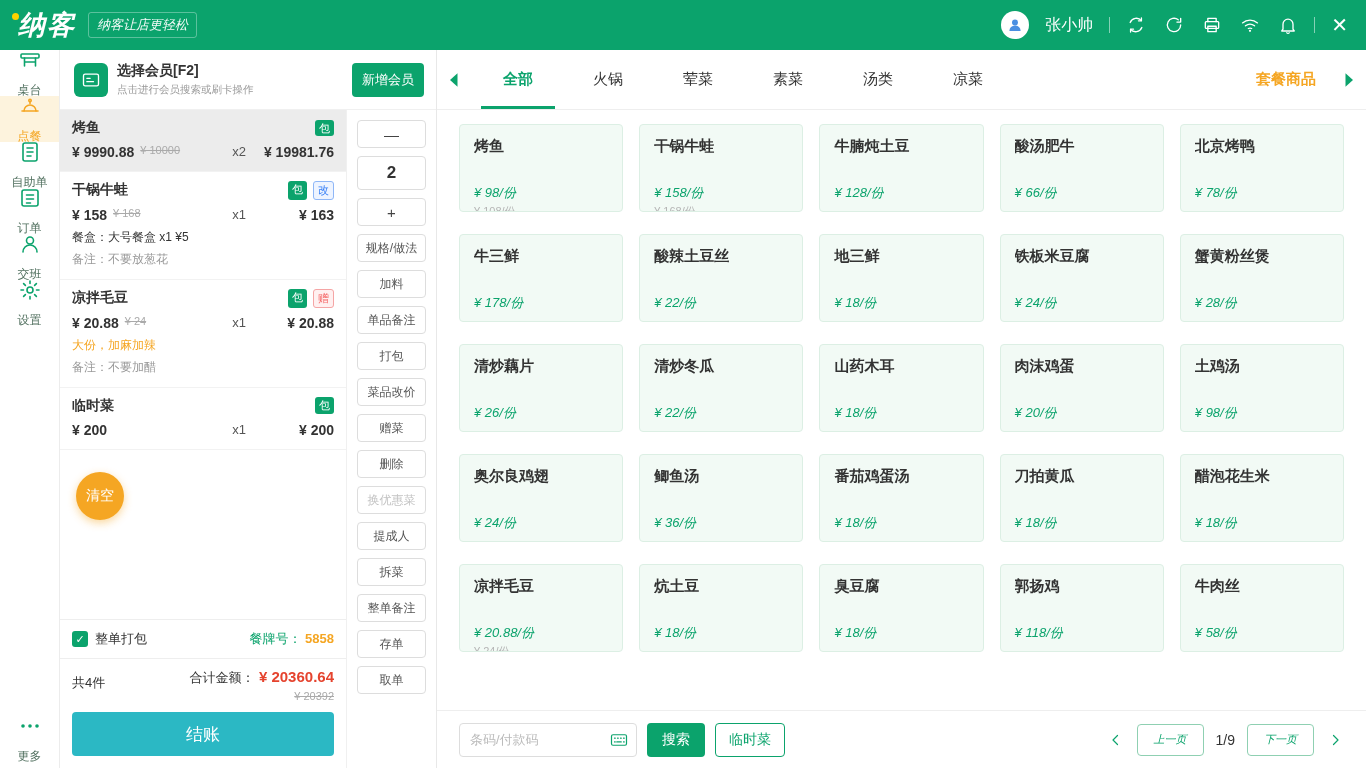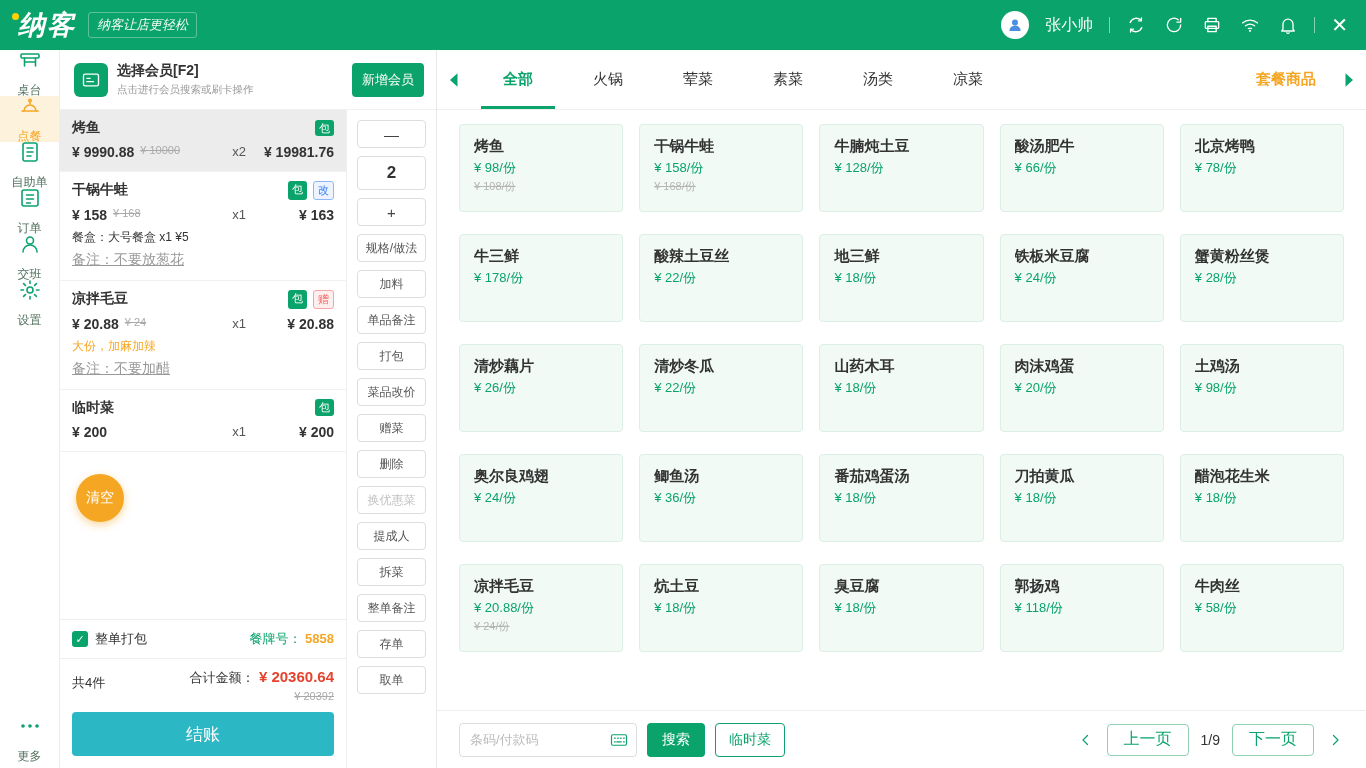--- a/index.html
+++ b/index.html
@@ -56,21 +56,21 @@
   .badge-pack { background:#0ba36c; color:#fff; }
   .badge-modified { color:#3b82f6; border:1px solid #8fb7f7; background:#eef4ff; }
   .badge-gift { color:#f56c6c; border:1px solid #f5a5a5; background:#fff0f0; }
   .ci-price-row { display:flex; align-items:flex-start; margin-top:7px; }
   .ci-price { font-size:14px; font-weight:bold; color:#333; }
   .ci-orig { font-size:11px; color:#aaa; text-decoration:line-through; margin-left:6px; }
   .ci-qty { font-size:13px; color:#555; margin-left:auto; }
   .ci-total { font-size:14px; font-weight:bold; color:#333; width:88px; text-align:right; }
   .ci-spec { color:#f5a623; font-size:12px; margin-top:6px; }
   .ci-extra { color:#333; font-size:12px; margin-top:6px; }
-  .ci-note { color:#999; font-size:14px; margin-top:5px;text-decoration:underline; }
+  .ci-note { color:#999; font-size:12px; margin-top:5px; }
 
   .clear-btn { width:48px; height:48px; border-radius:50%; background:#f5a623; color:#fff; border:none; font-size:14px; margin:22px 0 0 16px; cursor:pointer; box-shadow:0 3px 8px rgba(245,166,35,.45); }
 
   .pack-row { display:flex; align-items:center; padding:10px 12px; border-top:1px solid #eee; }
   .checkbox { width:16px; height:16px; background:#0ba36c; border-radius:3px; color:#fff; display:flex; align-items:center; justify-content:center; font-size:11px; cursor:pointer; }
   .pack-label { font-size:13px; color:#333; margin-left:7px; }
   .card-no { margin-left:auto; font-size:13px; }
   .card-no-label { color:#0ba36c; }
   .card-no-value { color:#f5a623; font-weight:bold; }
 
@@ -98,36 +98,36 @@
   .cat-arrow svg { width:20px; height:20px; }
   .cat-tabs { display:flex; }
   .cat-tab { padding:0 30px; display:flex; align-items:center; justify-content:center; font-size:15px; color:#333; cursor:pointer; position:relative; }
   .cat-tab.active { color:#0ba36c; font-weight:bold; }
   .cat-tab.active::after { content:''; position:absolute; left:8px; right:8px; bottom:0; height:3px; background:#0ba36c; }
   .combo-tab { margin-left:auto; color:#f5a623; font-weight:bold; font-size:15px; display:flex; align-items:center; padding:0 14px; cursor:pointer; }
 
   .menu-grid { flex:1; padding:14px 22px; display:grid; grid-template-columns:repeat(5,1fr); gap:22px 16px; align-content:start; }
   .menu-card { background:#f2faf5; border:1px solid #dcefe4; border-radius:4px; padding:12px 14px; height:88px; cursor:pointer; overflow:hidden; }
   .mc-name { font-size:15px; font-weight:bold; color:#333; white-space:nowrap; overflow:hidden; }
-  .mc-price { font-size:13px; color:#0ba36c; margin-top:3px; }
+  .mc-price { font-size:13px; color:#0ba36c; margin-top:28px;font-style:italic; }
   .mc-orig { font-size:11px; color:#b5b5b5; text-decoration:line-through; margin-top:2px; }
 
   
   .bottom-bar { flex:0 0 58px; border-top:1px solid #eee; display:flex; align-items:center; padding:7px 22px; gap:10px; }
   .search-wrap { position:relative; width:178px; }
   .search-wrap input { width:100%; height:34px; border:1px solid #ddd; border-radius:4px; padding:0 36px 0 10px; font-size:13px; color:#333; outline:none; }
   .search-wrap input::placeholder { color:#bbb; }
   .kb-icon { position:absolute; right:8px; top:8px; color:#0ba36c; cursor:pointer; }
   .kb-icon svg { width:20px; height:18px; display:block; }
   .search-btn { width:58px; height:34px; background:#0ba36c; color:#fff; border:none; border-radius:4px; font-size:14px; cursor:pointer; }
   .temp-btn { height:34px; padding:0 13px; background:#fff; color:#0ba36c; border:1px solid #0ba36c; border-radius:4px; font-size:14px; cursor:pointer; }
   .pager { margin-left:auto; display:flex; align-items:center; gap:12px; }
   .pg-chevron { color:#0ba36c; cursor:pointer; display:inline-flex; }
   .pg-chevron svg { width:18px; height:18px; }
-  .pg-btn { height:32px; padding:0 16px; background:#fff; border:1px solid #8fd0b2; color:#0ba36c; border-radius:4px; font-size:16px; cursor:pointer; }
+  .pg-btn { height:32px; padding:0 16px; background:#fff; border:1px solid #8fd0b2; color:#0ba36c; border-radius:4px; font-size:11px; cursor:pointer;font-style:italic; }
   .page-indicator { font-size:14px; color:#333; }
 </style>
 </head>
 <body>
 
 <div class="app">
 
   <header class="topbar">
     <div class="logo-area">
       <span class="logo-dot"></span>

